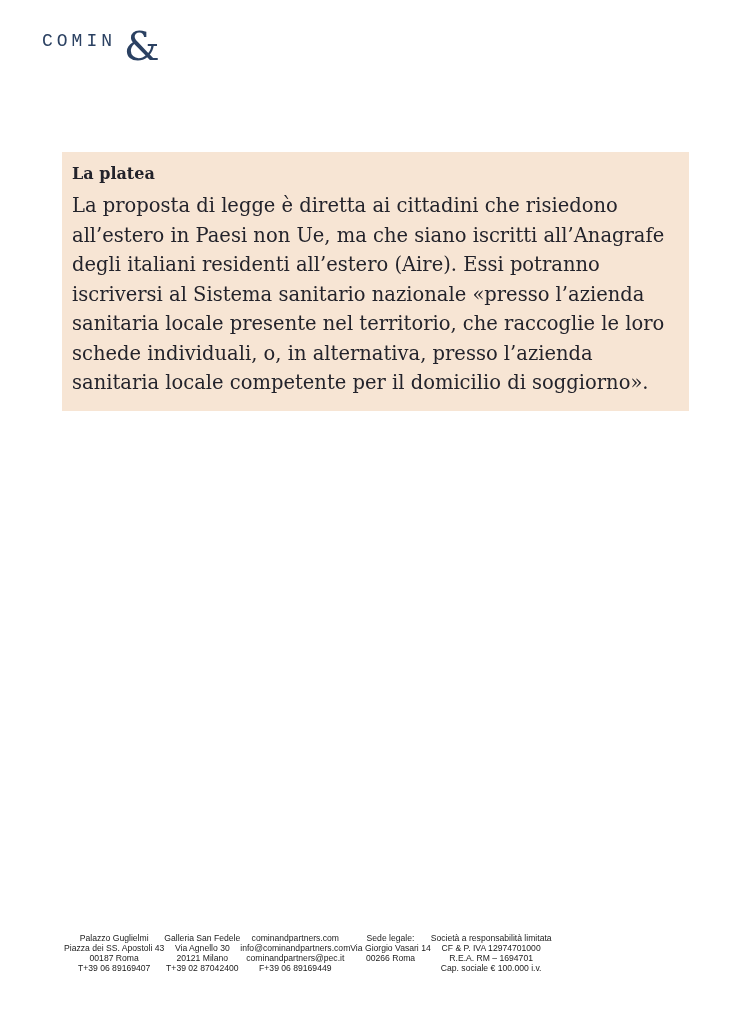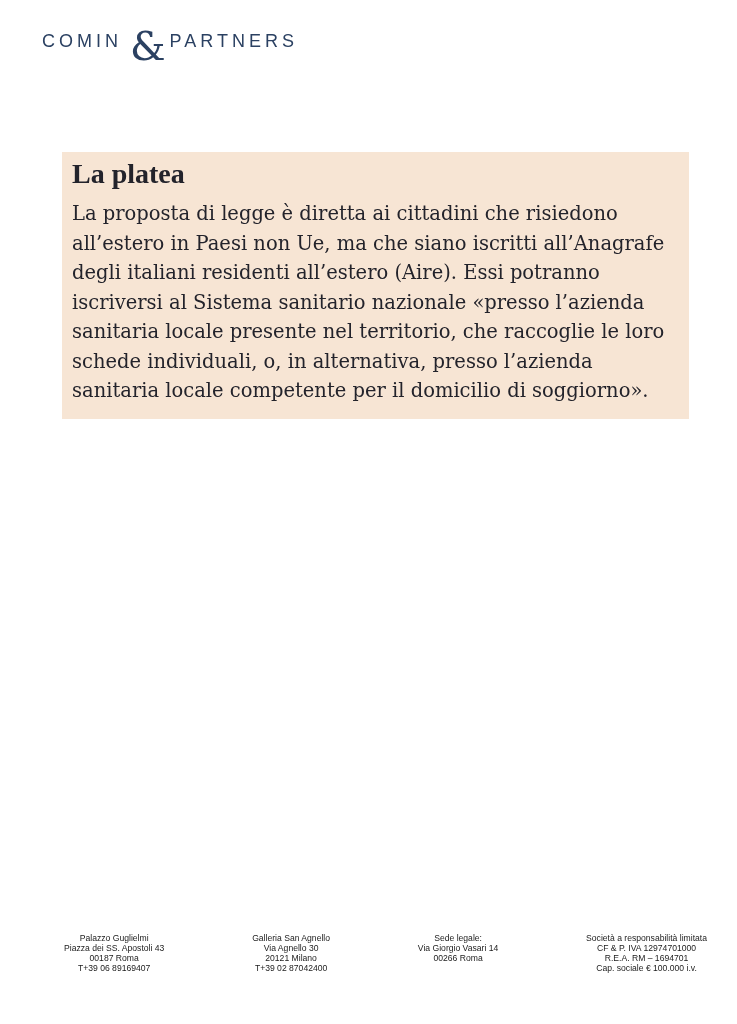--- a/index.html
+++ b/index.html
@@ -25,20 +25,21 @@
     align-items: center;
     color: var(--navy, #2b4162);
     font-family: "Liberation Sans", sans-serif;
     user-select: none;
   }
   .logo-word {
     font-size: 18px;
     font-weight: 400;
     letter-spacing: 4px;
     line-height: 46px;
+    font-family: Liberation Mono, monospace;
   }
   .logo-amp {
     font-family: "DejaVu Serif", serif;
     font-weight: 400;
     font-size: 40px;
     line-height: 40px;
     margin: 0 4px 0 8px;
     position: relative;
     top: 5px;
   }
@@ -50,83 +51,87 @@
     width: 627px;
     box-sizing: border-box;
     background: var(--highlight, #f7e5d4);
     color: var(--text, #23232b);
     padding: 6px 10px 13px 10px;
   }
   .block-1 { top: 152px; min-height: 226px; }
   .block-2 { top: 390px; min-height: 97px; padding-top: 11px; }
 
   .hl-heading {
-    font-size: 28px;
+    font-size: 16px;
     font-weight: 700;
     line-height: 27px;
-    margin: 2px 0 12px 0;
-    font-family: Liberation Serif, serif;
+    margin: 2px 0 4px 0;
   }
   .hl-body {
     font-size: 19.5px;
     font-weight: 400;
     line-height: 29.5px;
     margin: 0;
     text-align: left;
   }
 
   
   .footer {
     position: absolute;
     left: 64px;
     right: 30px;
     top: 933px;
     display: flex;
-    justify-content: space-between;
+    justify-content: flex-start;
     align-items: flex-start;
     font-family: "Liberation Sans", sans-serif;
     font-size: 8.6px;
     line-height: 10px;
     color: #1b1b1b;
     text-align: center;
   }
   .footer-col {
     flex: 0 0 auto;
     white-space: nowrap;
   }
 </style>
 </head>
 <body>
 
 <div class="page">
 
   <div class="logo">
     <span class="logo-word">COMIN</span>
     <span class="logo-amp">&amp;</span>
-    <span class="logo-word">PARTNERS</span>
   </div>
 
   <div class="hl-block block-1">
     <h2 class="hl-heading">La platea</h2>
     <p class="hl-body">La proposta di legge è diretta ai cittadini che risiedono all’estero in Paesi non Ue, ma che siano iscritti all’Anagrafe degli italiani residenti all’estero (Aire). Essi potranno iscriversi al Sistema sanitario nazionale «presso l’azienda sanitaria locale presente nel territorio, che raccoglie le loro schede individuali, o, in alternativa, presso l’azienda sanitaria locale competente per il domicilio di soggiorno».</p>
   </div>
 
 
   <div class="footer" id="footer">
       <div class="footer-col">
         <div>Palazzo Guglielmi</div>
         <div>Piazza dei SS. Apostoli 43</div>
         <div>00187 Roma</div>
         <div>T+39 06 89169407</div>
       </div>
       <div class="footer-col">
-        <div>Galleria San Agnello</div>
+        <div>Galleria San Fedele</div>
         <div>Via Agnello 30</div>
         <div>20121 Milano</div>
         <div>T+39 02 87042400</div>
+      </div>
+      <div class="footer-col">
+        <div>cominandpartners.com</div>
+        <div>info@cominandpartners.com</div>
+        <div>cominandpartners@pec.it</div>
+        <div>F+39 06 89169449</div>
       </div>
       <div class="footer-col">
         <div>Sede legale:</div>
         <div>Via Giorgio Vasari 14</div>
         <div>00266 Roma</div>
       </div>
       <div class="footer-col">
         <div>Società a responsabilità limitata</div>
         <div>CF &amp; P. IVA 12974701000</div>
         <div>R.E.A. RM – 1694701</div>

